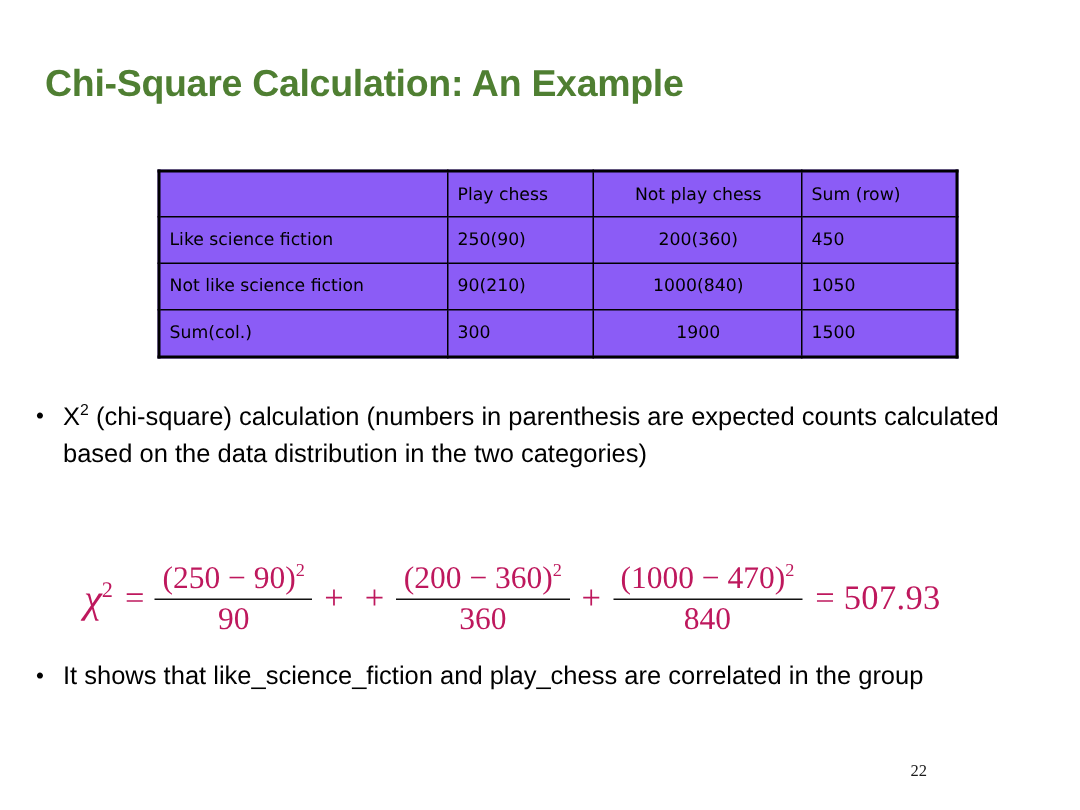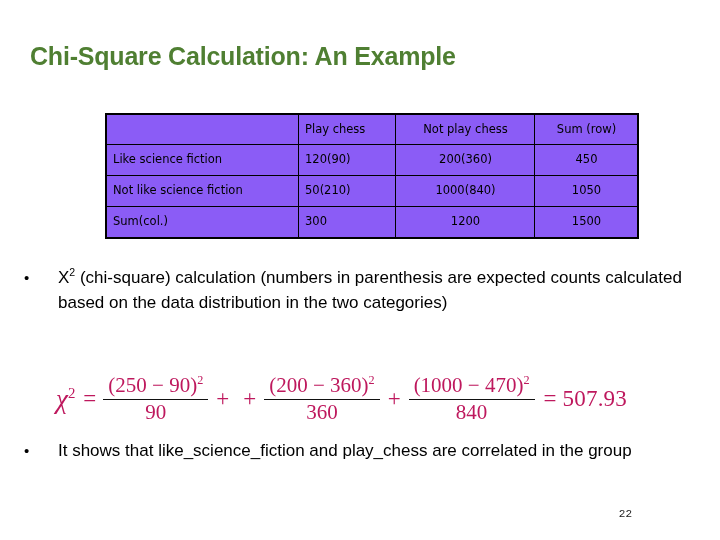--- a/index.html
+++ b/index.html
@@ -57,42 +57,42 @@
     vertical-align: middle;
     line-height: 1.15;
     height: 22px;
     overflow: hidden;
     white-space: nowrap;
   }
   table.data-table tr:first-child td { height: 21px; }
   .col-label  { width: 180px; margin-top: 20px; }
   .col-a      { width: 85px; }
   .col-b      { width: 127px; text-align: center; }
-  .col-c      { width: 91px; text-align: center; }
+  .col-c      { width: 91px; }
 
   
   .bullet {
     position: absolute;
     font-family: "Liberation Sans", sans-serif;
     font-size: 17px;
     line-height: 25px;
     color: #000;
   }
   .bullet .dot {
     position: absolute;
     left: 0;
     top: 0;
     width: 14px;
     text-align: left;
     font-size: 15px;
     line-height: 25px;
   }
   .bullet .btext {
     display: block;
-    margin-left: 34px;
+    margin-left: 18px;
   }
   #bullet-1 {
     left: 24px;
     top: 265px;
     width: 672px;
   }
   #bullet-2 {
     left: 24px;
     top: 438px;
     width: 686px;
@@ -166,23 +166,23 @@
     padding: 1px 5px 0 5px;
   }
   .formula .result {
     font-size: 23px;
     letter-spacing: 0.2px;
   }
 
   
   .page-number {
     position: absolute;
-    right: 40px;
+    right: 54px;
     top: 508px;
-    font-family: Liberation Mono, monospace;
+    font-family: Liberation Serif, serif;
     font-size: 11px;
     color: #1a1a1a;
   }
 </style>
 </head>
 <body>
 
 <div class="slide">
 
   <div class="slide-title">Chi-Square Calculation: An Example</div>
@@ -191,34 +191,34 @@
     <table class="data-table">
       <tbody>
         <tr>
           <td class="col-label"></td>
           <td class="col-a">Play chess</td>
           <td class="col-b">Not play chess</td>
           <td class="col-c">Sum (row)</td>
         </tr>
         <tr>
           <td class="col-label">Like science fiction</td>
-          <td class="col-a">120(90)</td>
+          <td class="col-a">250(90)</td>
           <td class="col-b">200(360)</td>
           <td class="col-c">450</td>
         </tr>
         <tr>
           <td class="col-label">Not like science fiction</td>
-          <td class="col-a">50(210)</td>
+          <td class="col-a">90(210)</td>
           <td class="col-b">1000(840)</td>
           <td class="col-c">1050</td>
         </tr>
         <tr>
           <td class="col-label">Sum(col.)</td>
           <td class="col-a">300</td>
-          <td class="col-b">1200</td>
+          <td class="col-b">1900</td>
           <td class="col-c">1500</td>
         </tr>
       </tbody>
     </table>
   </div>
 
   <div class="bullet" id="bullet-1">
     <span class="dot">•</span>
     <span class="btext"><span>X</span><sup>2</sup><span> (chi-square) calculation (numbers in parenthesis are expected counts calculated based on the data distribution in the two categories)</span></span>
   </div>

